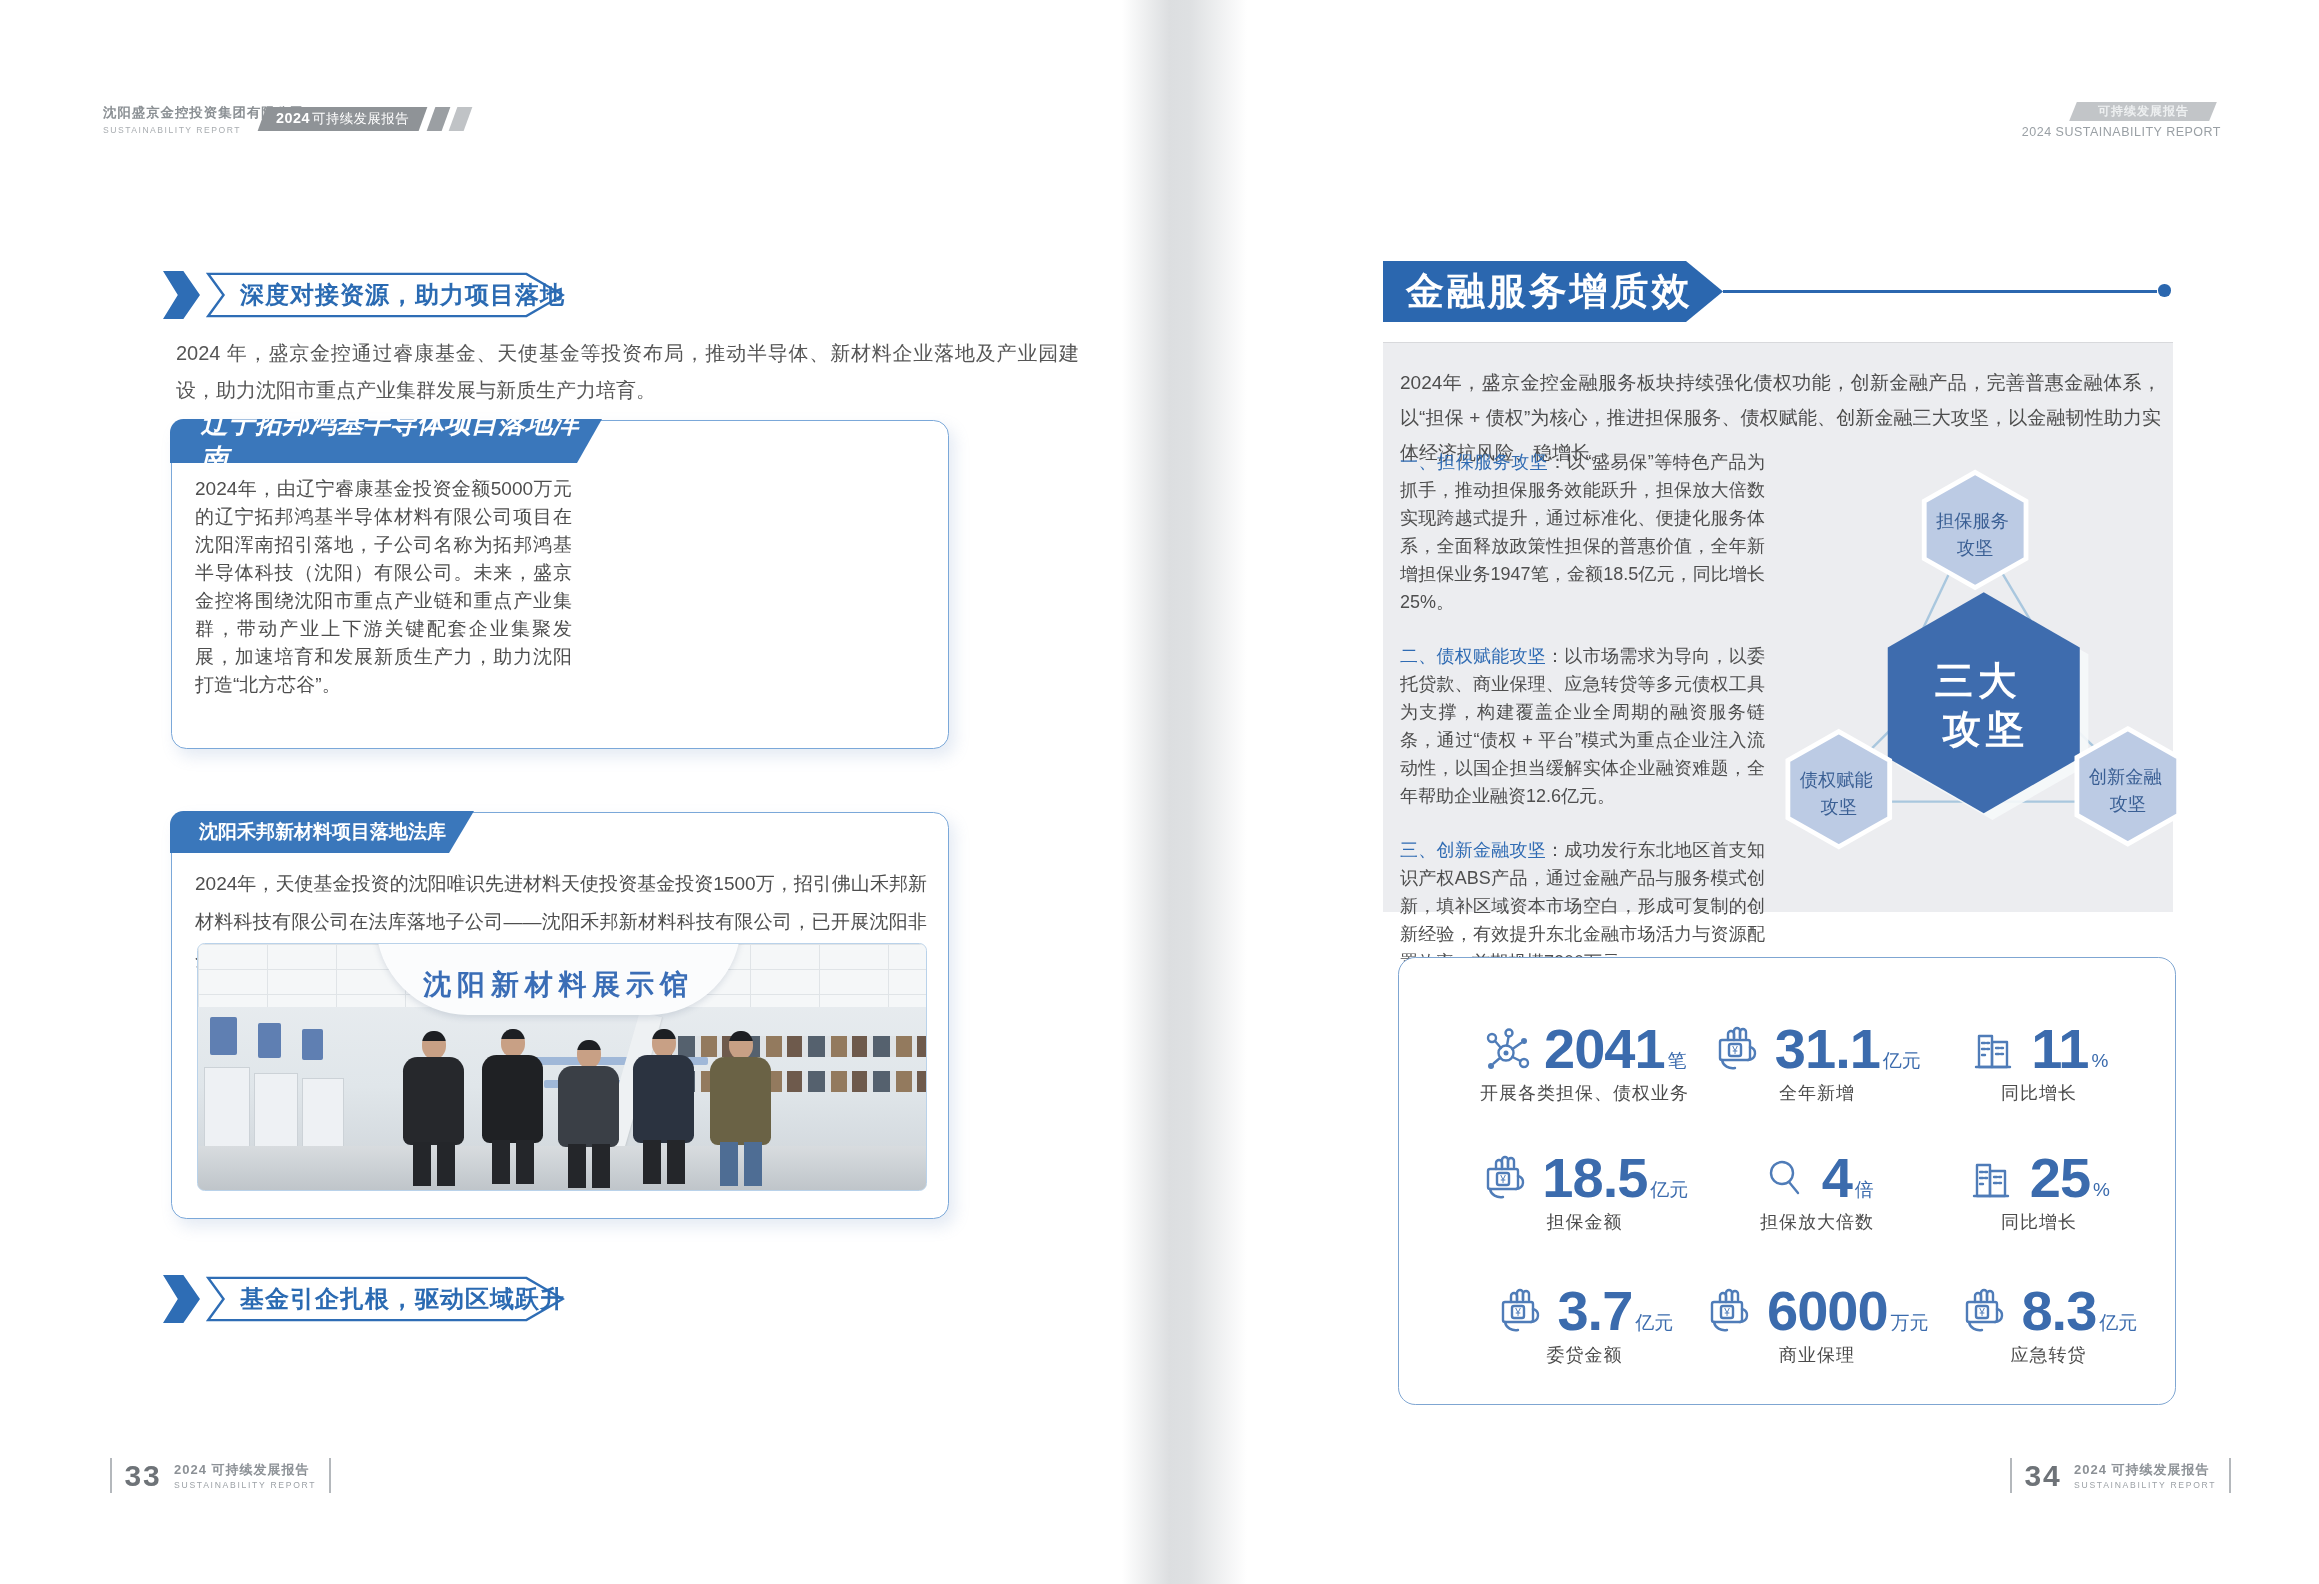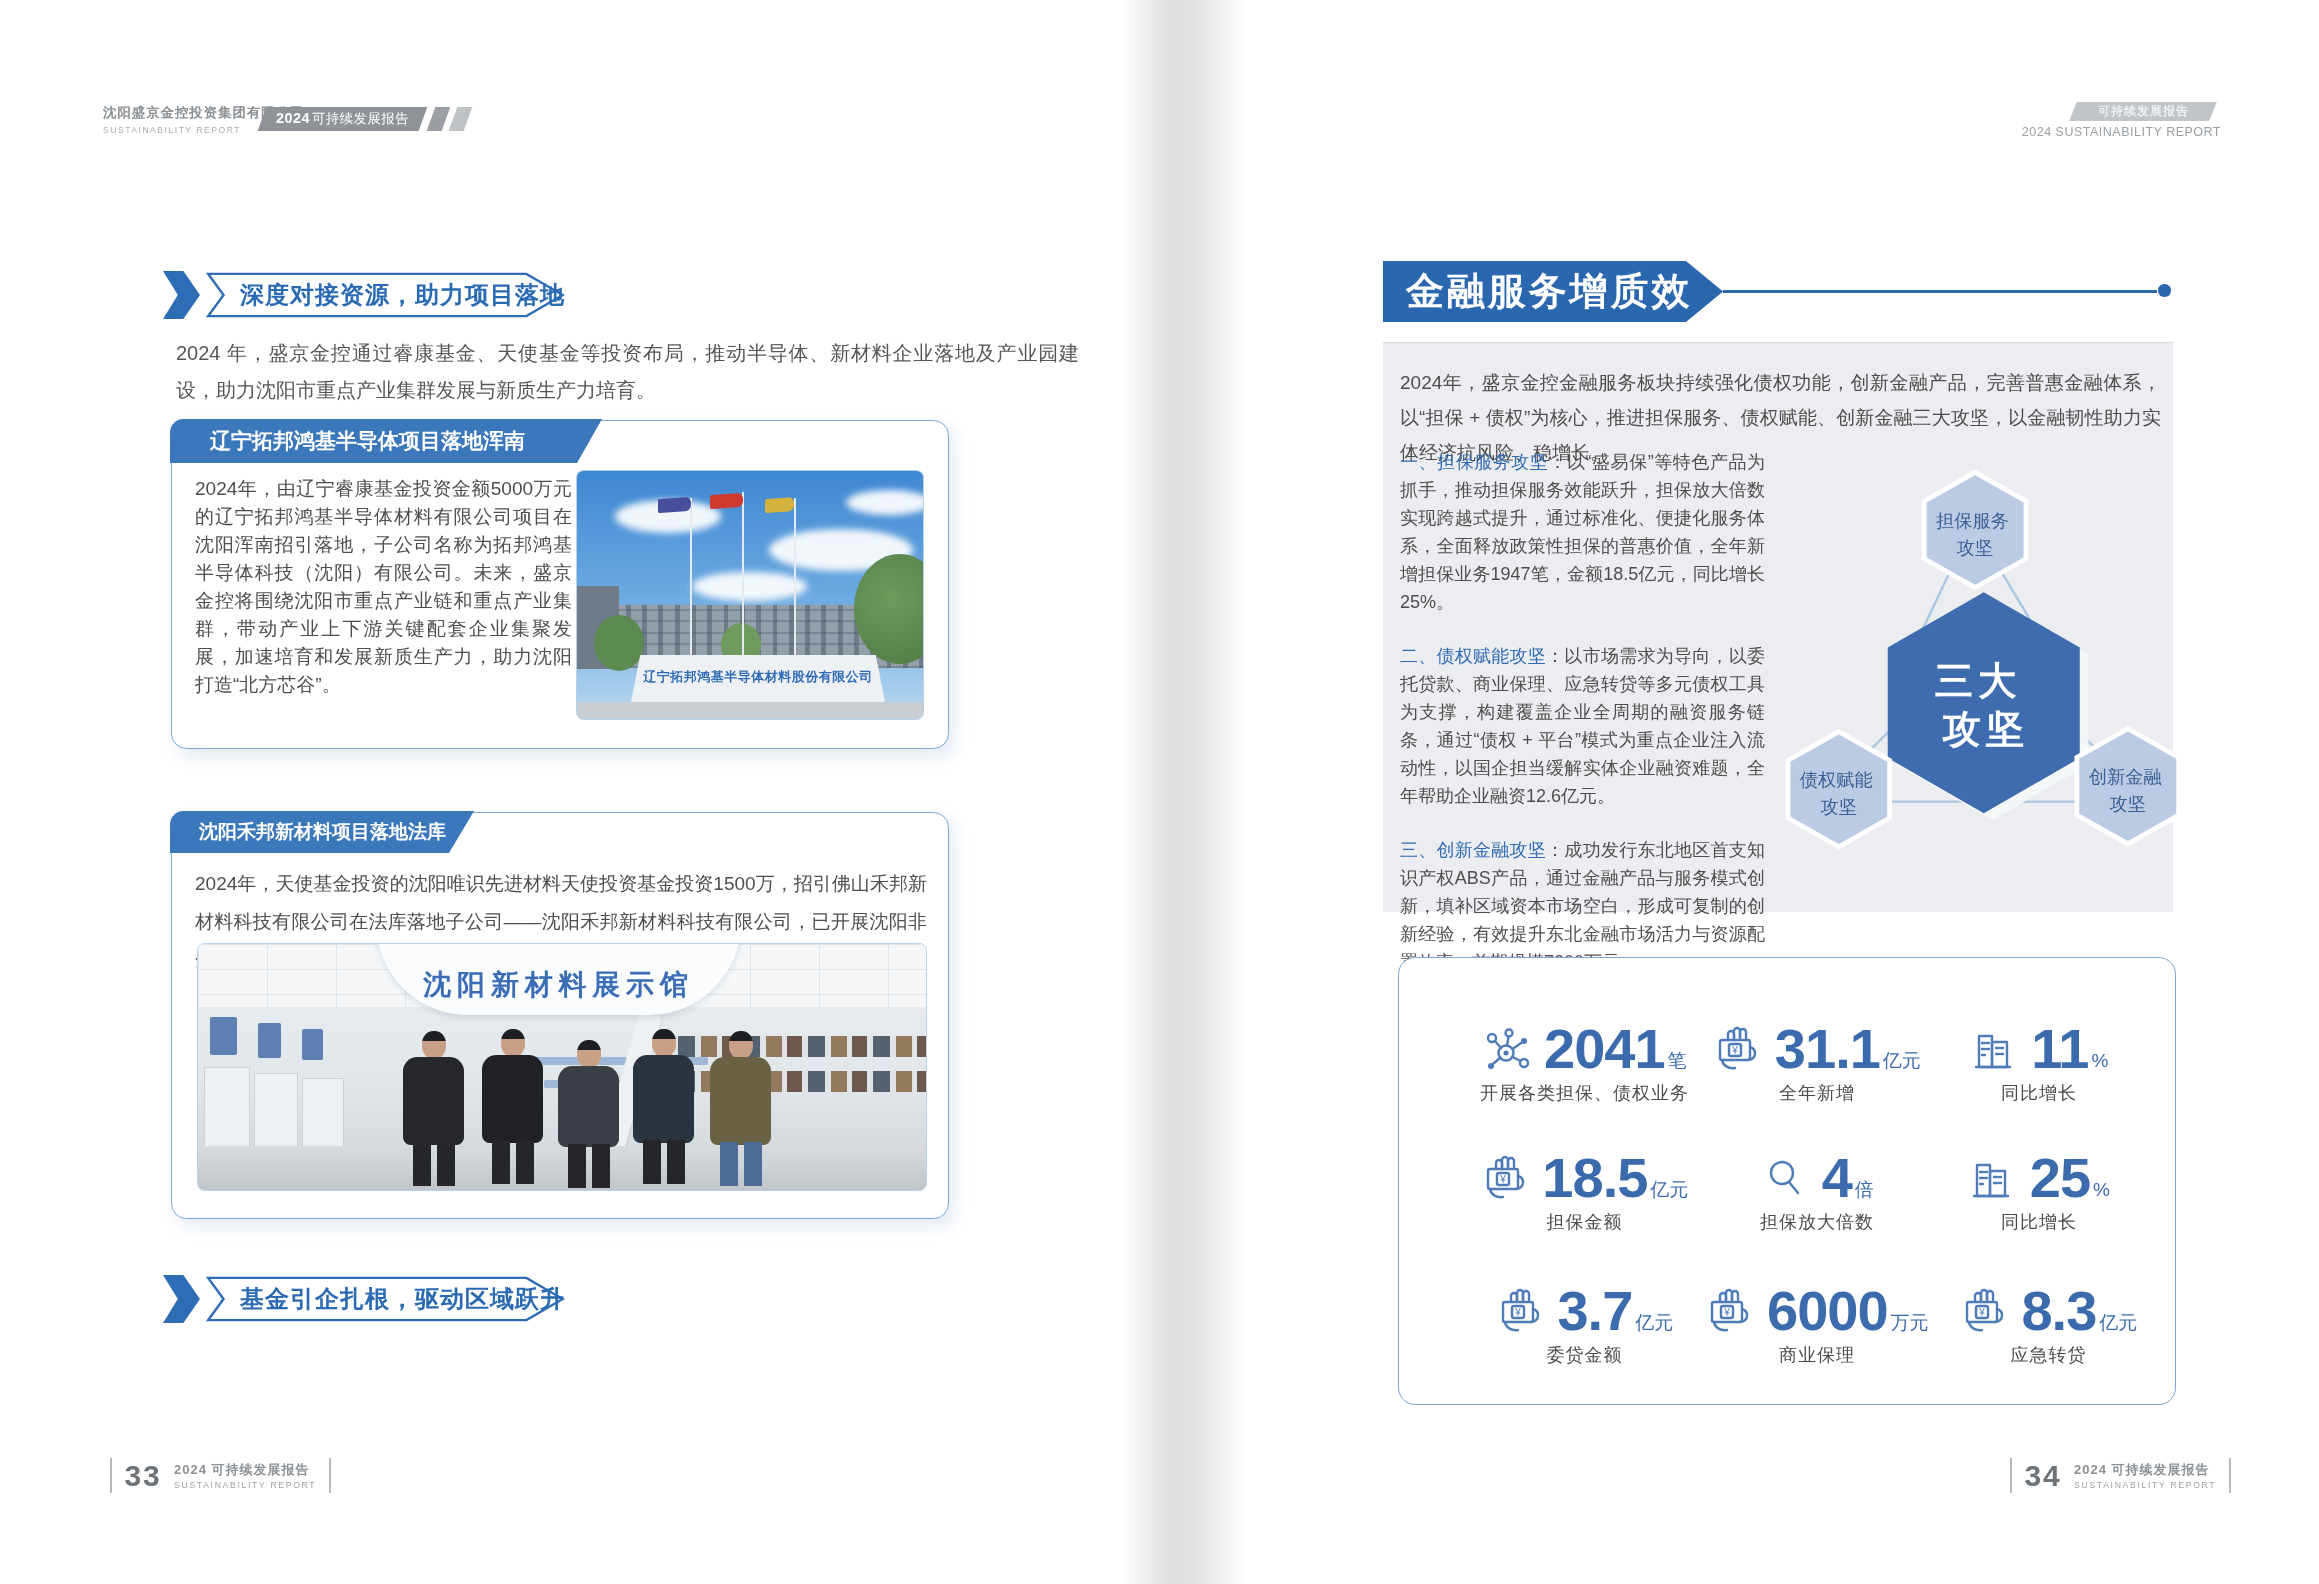--- a/index.html
+++ b/index.html
@@ -125,45 +125,24 @@
   <div class="abs sec-arrow" style="left:163px;top:271px;"></div>
   <svg class="abs" style="left:206px;top:272px;" width="359" height="46" viewBox="0 0 374 48">
     <polygon points="2,2 334,2 372,24 334,46 2,46 18,24" fill="none" stroke="#2e6db5" stroke-width="2.5"></polygon>
   </svg>
   <div class="abs sec-banner-text" style="left:240px;top:272px;">深度对接资源，助力项目落地</div>
 
   <div class="abs para" style="left:176px;top:335px;width:903px;">2024 年，盛京金控通过睿康基金、天使基金等投资布局，推动半导体、新材料企业落地及产业园建设，助力沈阳市重点产业集群发展与新质生产力培育。</div>
 
   <div class="abs card" style="left:171px;top:420px;width:776px;height:327px;"></div>
   <div class="abs card-banner" style="left:170px;top:419px;width:432px;height:44px;">
-    <span style="margin-left:40px;font-size:21px;">辽宁拓邦鸿基半导体项目落地浑南</span>
+    <span style="margin-left:31px;font-size:27px;font-style:italic;">辽宁拓邦鸿基半导体项目落地浑南</span>
   </div>
   <div class="abs card-body" style="left:195px;top:475px;width:377px;">2024年，由辽宁睿康基金投资金额5000万元的辽宁拓邦鸿基半导体材料有限公司项目在沈阳浑南招引落地，子公司名称为拓邦鸿基半导体科技（沈阳）有限公司。未来，盛京金控将围绕沈阳市重点产业链和重点产业集群，带动产业上下游关键配套企业集聚发展，加速培育和发展新质生产力，助力沈阳打造“北方芯谷”。</div>
 
-  <div class="abs photo1">
-    <div class="cloud" style="left:38px;top:29px;width:106px;height:33px;"></div>
-    <div class="cloud" style="left:192px;top:58px;width:144px;height:42px;"></div>
-    <div class="cloud" style="left:115px;top:101px;width:115px;height:29px;"></div>
-    <div class="cloud" style="left:269px;top:19px;width:86px;height:25px;"></div>
-    <div class="bld"></div>
-    <div class="bld2"></div>
-    <div class="tree" style="left:277px;top:83px;width:91px;height:110px;background:radial-gradient(circle at 40% 40%,#6f9a5e,#4e7a44);"></div>
-    <div class="tree" style="left:17.3px;top:144px;width:50px;height:56px;background:#5c8a50;"></div>
-    <div class="tree" style="left:144px;top:152px;width:40px;height:44px;background:#6f9a5e;"></div>
-    <div class="pole" style="left:113px;top:27px;height:161px;"></div>
-    <div class="pole" style="left:165px;top:21px;height:167px;"></div>
-    <div class="pole" style="left:217px;top:27px;height:161px;"></div>
-    <div class="flag" style="left:81px;top:27px;width:33px;background:#474e9b;"></div>
-    <div class="flag" style="left:133px;top:23px;width:33px;background:#cf3a30;"></div>
-    <div class="flag" style="left:188px;top:27px;width:29px;background:#d3b23e;"></div>
-    <div class="signwall">
-      <span>辽宁拓邦鸿基半导体材料股份有限公司</span>
-    </div>
-    <div class="ground1"></div>
-  </div>
 
   <div class="abs card" style="left:171px;top:812px;width:776px;height:405px;"></div>
   <div class="abs card-banner" style="left:170px;top:811px;width:304px;height:42px;">
     <span style="margin-left:29px;font-size:19px;">沈阳禾邦新材料项目落地法库</span>
   </div>
   <div class="abs card-body" style="left:195px;top:865px;width:732px;line-height:38px;">2024年，天使基金投资的沈阳唯识先进材料天使投资基金投资1500万，招引佛山禾邦新材料科技有限公司在法库落地子公司——沈阳禾邦新材料科技有限公司，已开展沈阳非金属新材料产业园内产线建设工作。</div>
 
   <div class="abs photo2">
     <div class="ceil"></div>
     <div class="wline" style="left:327px;top:113px;width:183px;height:7.7px;"></div>

